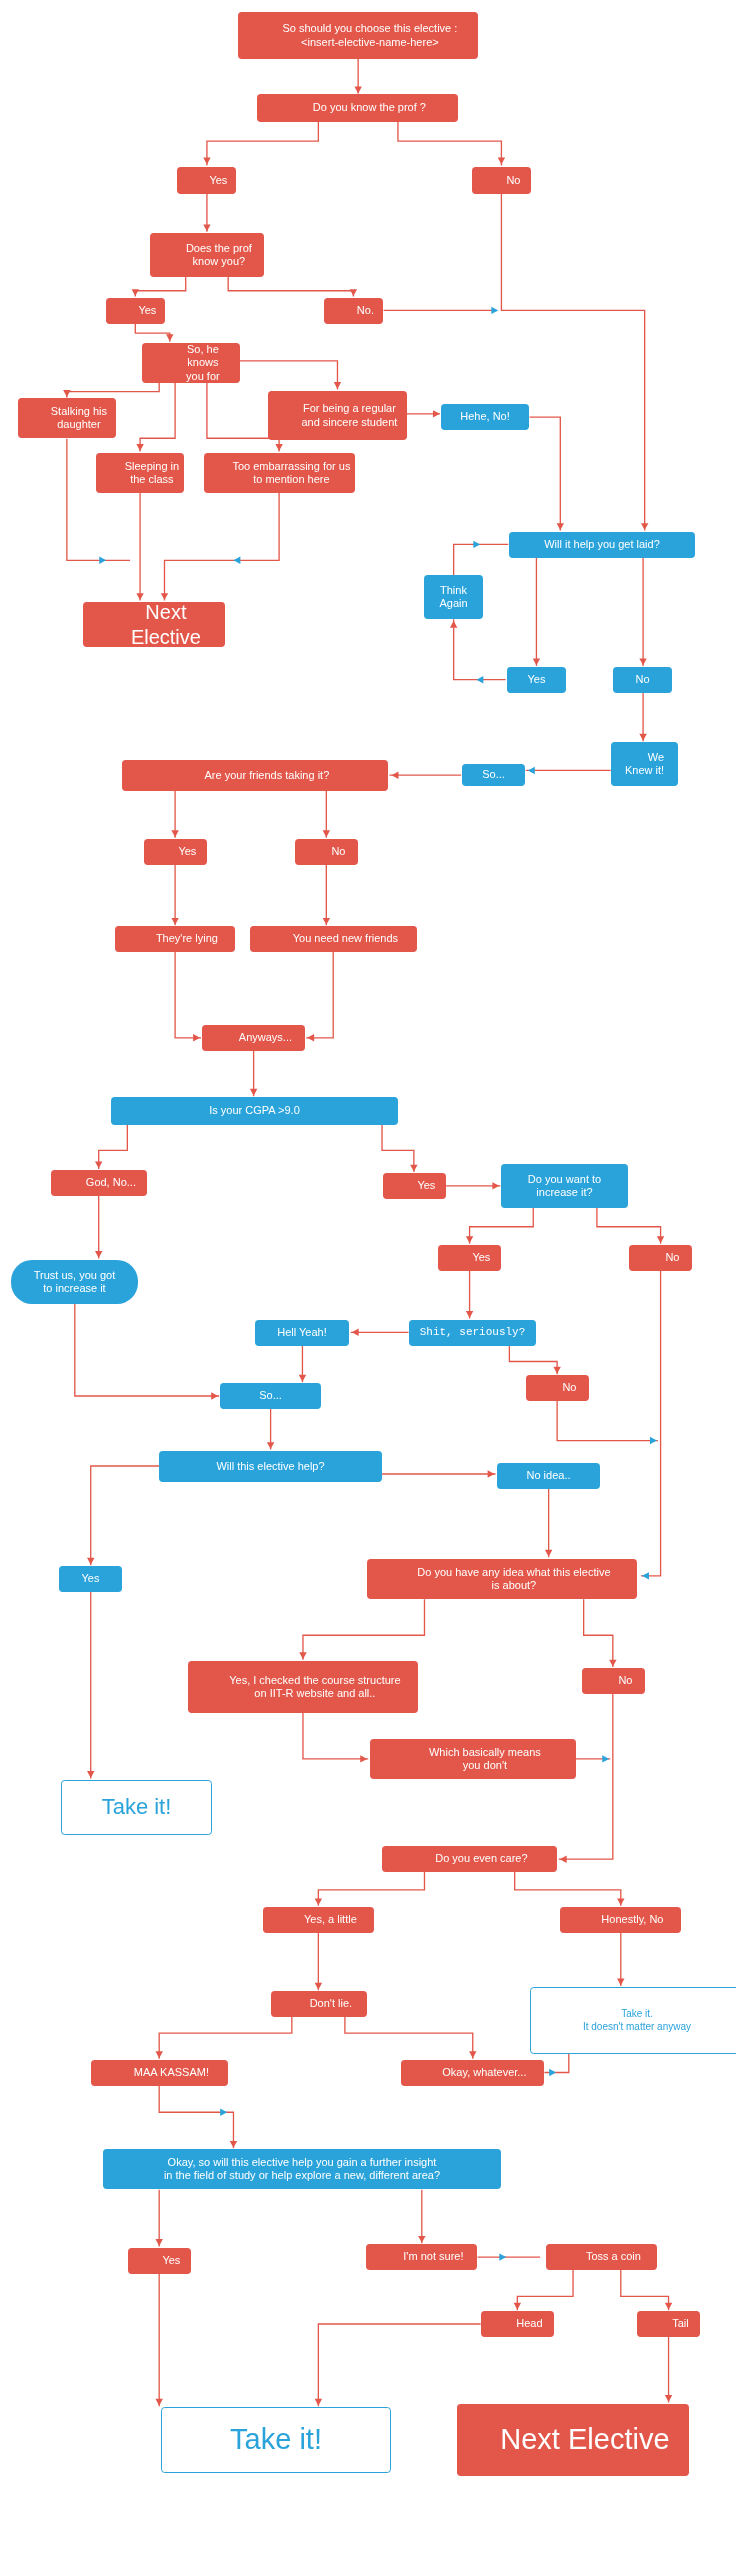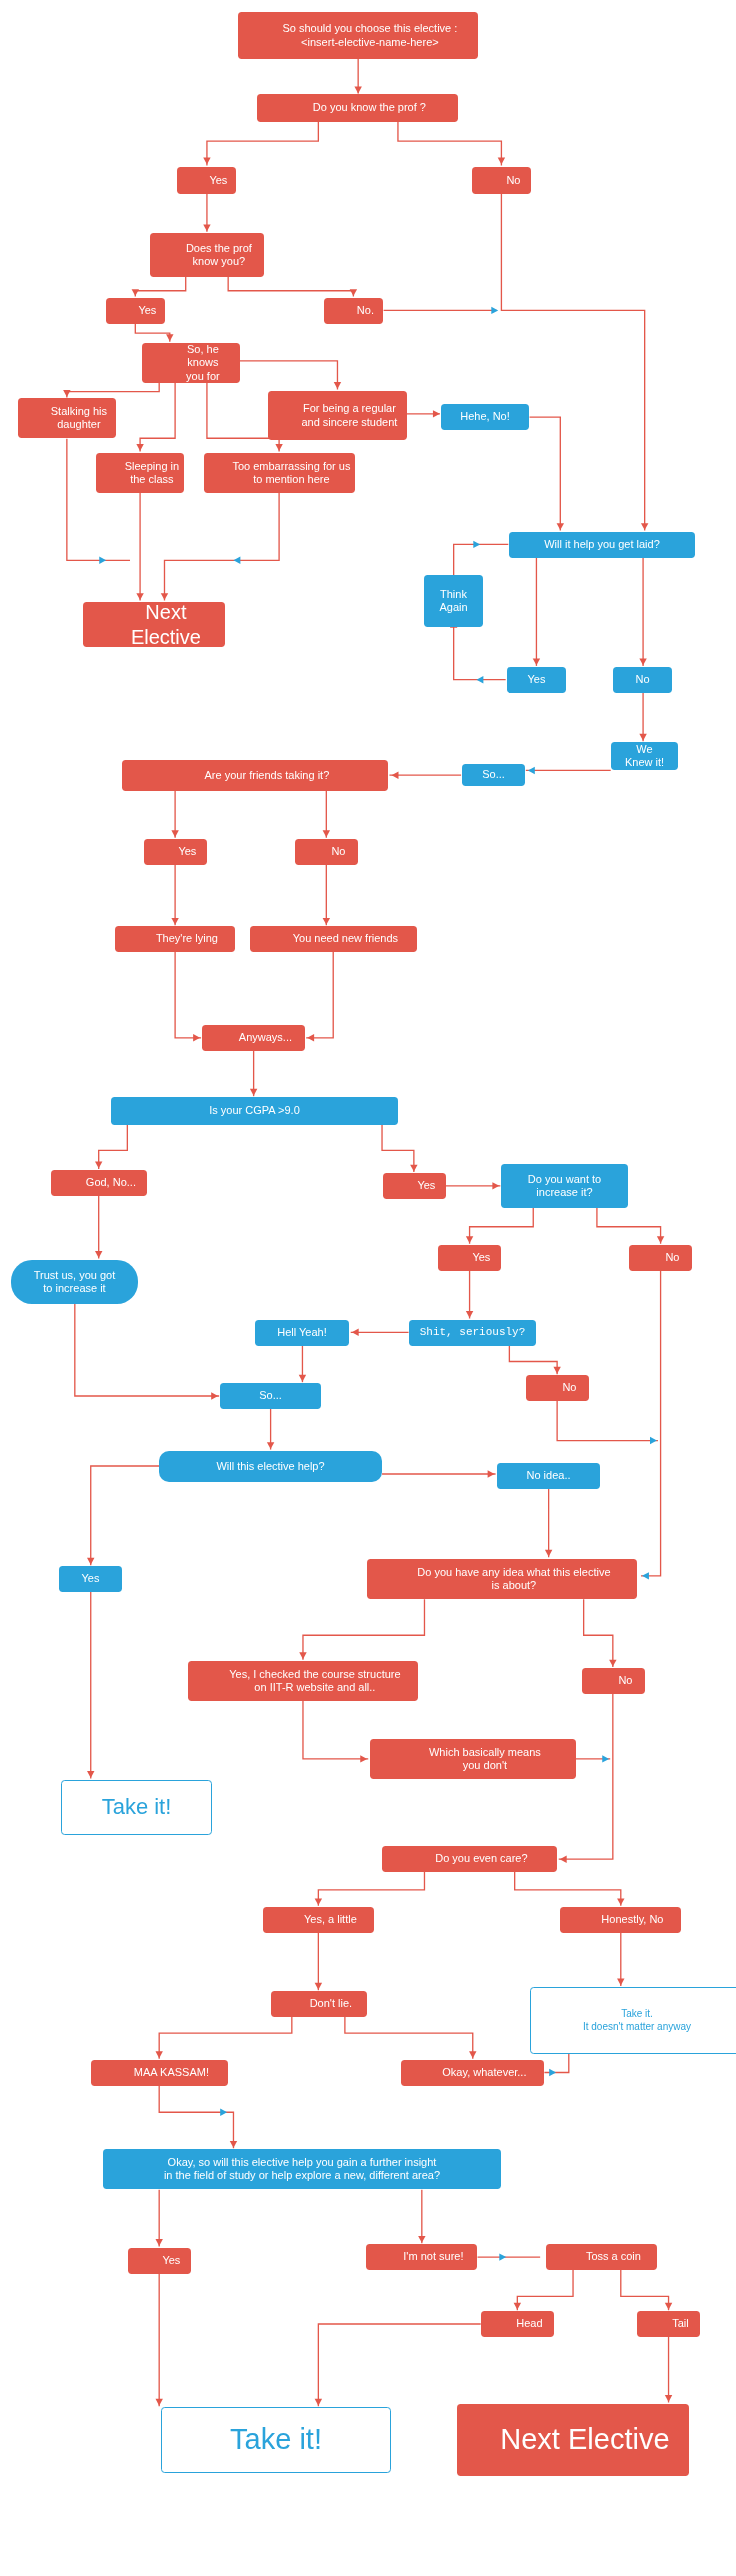--- a/index.html
+++ b/index.html
@@ -184,26 +184,26 @@
     <div class="node red" style="left: 18px; top: 398px; width: 98px; height: 40px;">Stalking his
 daughter</div>
     <div class="node red" style="left: 268px; top: 391px; width: 139px; height: 49px;">For being a regular
 and sincere student</div>
     <div class="node blue" style="left: 441px; top: 404px; width: 88px; height: 25.5px;">Hehe, No!</div>
     <div class="node red" style="left: 96px; top: 453px; width: 88px; height: 40px;">Sleeping in
 the class</div>
     <div class="node red" style="left: 204px; top: 453px; width: 151px; height: 40px;">Too embarrassing for us
 to mention here</div>
     <div class="node blue" style="left: 509px; top: 532px; width: 186px; height: 25.5px;">Will it help you get laid?</div>
-    <div class="node blue" style="left: 424px; top: 575px; width: 59px; height: 52px;">Think
+    <div class="node blue" style="left: 424px; top: 575px; width: 59px; height: 44px;">Think
 Again</div>
     <div class="node red" style="left: 83px; top: 602px; width: 142px; height: 45px; font-size: 20px;">Next Elective</div>
     <div class="node blue" style="left: 507px; top: 667px; width: 59px; height: 25.5px;">Yes</div>
     <div class="node blue" style="left: 613px; top: 667px; width: 59px; height: 25.5px;">No</div>
-    <div class="node blue" style="left: 611px; top: 742px; width: 67px; height: 28px;">We
+    <div class="node blue" style="left: 611px; top: 742px; width: 67px; height: 44px; text-align: right;">We
 Knew it!</div>
     <div class="node blue" style="left: 462px; top: 764px; width: 63px; height: 22px;">So...</div>
     <div class="node red" style="left: 122px; top: 760px; width: 266px; height: 31px;">Are your friends taking it?</div>
     <div class="node red" style="left: 144px; top: 839px; width: 63px; height: 25.5px;">Yes</div>
     <div class="node red" style="left: 295px; top: 839px; width: 63px; height: 25.5px;">No</div>
     <div class="node red" style="left: 115px; top: 926px; width: 120px; height: 25.5px;">They're lying</div>
     <div class="node red" style="left: 250px; top: 926px; width: 167px; height: 25.5px;">You need new friends</div>
     <div class="node red" style="left: 202px; top: 1025px; width: 103px; height: 25.5px;">Anyways...</div>
     <div class="node blue" style="left: 111px; top: 1097px; width: 287px; height: 28px;">Is your CGPA &gt;9.0</div>
     <div class="node red" style="left: 51px; top: 1170px; width: 96px; height: 25.5px;">God, No...</div>
@@ -211,26 +211,26 @@
     <div class="node blue" style="left: 501px; top: 1164px; width: 127px; height: 44px;">Do you want to
 increase it?</div>
     <div class="node blue" style="left: 11px; top: 1260px; width: 127px; height: 44px; border-radius: 21px;">Trust us, you got
 to increase it</div>
     <div class="node red" style="left: 438px; top: 1245px; width: 63px; height: 25.5px;">Yes</div>
     <div class="node red" style="left: 629px; top: 1245px; width: 63px; height: 25.5px;">No</div>
     <div class="node blue" style="left: 255px; top: 1320px; width: 94px; height: 25.5px;">Hell Yeah!</div>
     <div class="node blue" style="left: 409px; top: 1320px; width: 127px; height: 25.5px; font-family: Liberation Mono, monospace;">Shit, seriously?</div>
     <div class="node red" style="left: 526px; top: 1375px; width: 63px; height: 25.5px;">No</div>
     <div class="node blue" style="left: 220px; top: 1383px; width: 101px; height: 25.5px;">So...</div>
-    <div class="node blue" style="left: 159px; top: 1451px; width: 223px; height: 31px; border-radius: 10px;">Will this elective help?</div>
+    <div class="node blue" style="left: 159px; top: 1451px; width: 223px; height: 31px;">Will this elective help?</div>
     <div class="node blue" style="left: 59px; top: 1566px; width: 63px; height: 25.5px;">Yes</div>
     <div class="node blue" style="left: 497px; top: 1463px; width: 103px; height: 25.5px;">No idea..</div>
     <div class="node red" style="left: 367px; top: 1559px; width: 270px; height: 40px;">Do you have any idea what this elective
 is about?</div>
-    <div class="node red" style="left: 188px; top: 1661px; width: 230px; height: 40px;">Yes, I checked the course structure
+    <div class="node red" style="left: 188px; top: 1661px; width: 230px; height: 52px;">Yes, I checked the course structure
 on IIT-R website and all..</div>
     <div class="node red" style="left: 582px; top: 1668px; width: 63px; height: 25.5px;">No</div>
     <div class="node red" style="left: 370px; top: 1739px; width: 206px; height: 40px;">Which basically means
 you don't</div>
     <div class="node outline" style="left: 16px; top: 1780px; width: 151px; height: 55px; font-size: 22px;">Take it!</div>
     <div class="node red" style="left: 382px; top: 1846px; width: 175px; height: 25.5px;">Do you even care?</div>
     <div class="node red" style="left: 263px; top: 1907px; width: 111px; height: 25.5px;">Yes, a little</div>
     <div class="node red" style="left: 560px; top: 1907px; width: 121px; height: 25.5px;">Honestly, No</div>
     <div class="node red" style="left: 271px; top: 1991px; width: 96px; height: 25.5px;">Don't lie.</div>
     <div class="node outline" style="left: 485px; top: 1987px; width: 214px; height: 67px; font-size: 10px;">Take it.

